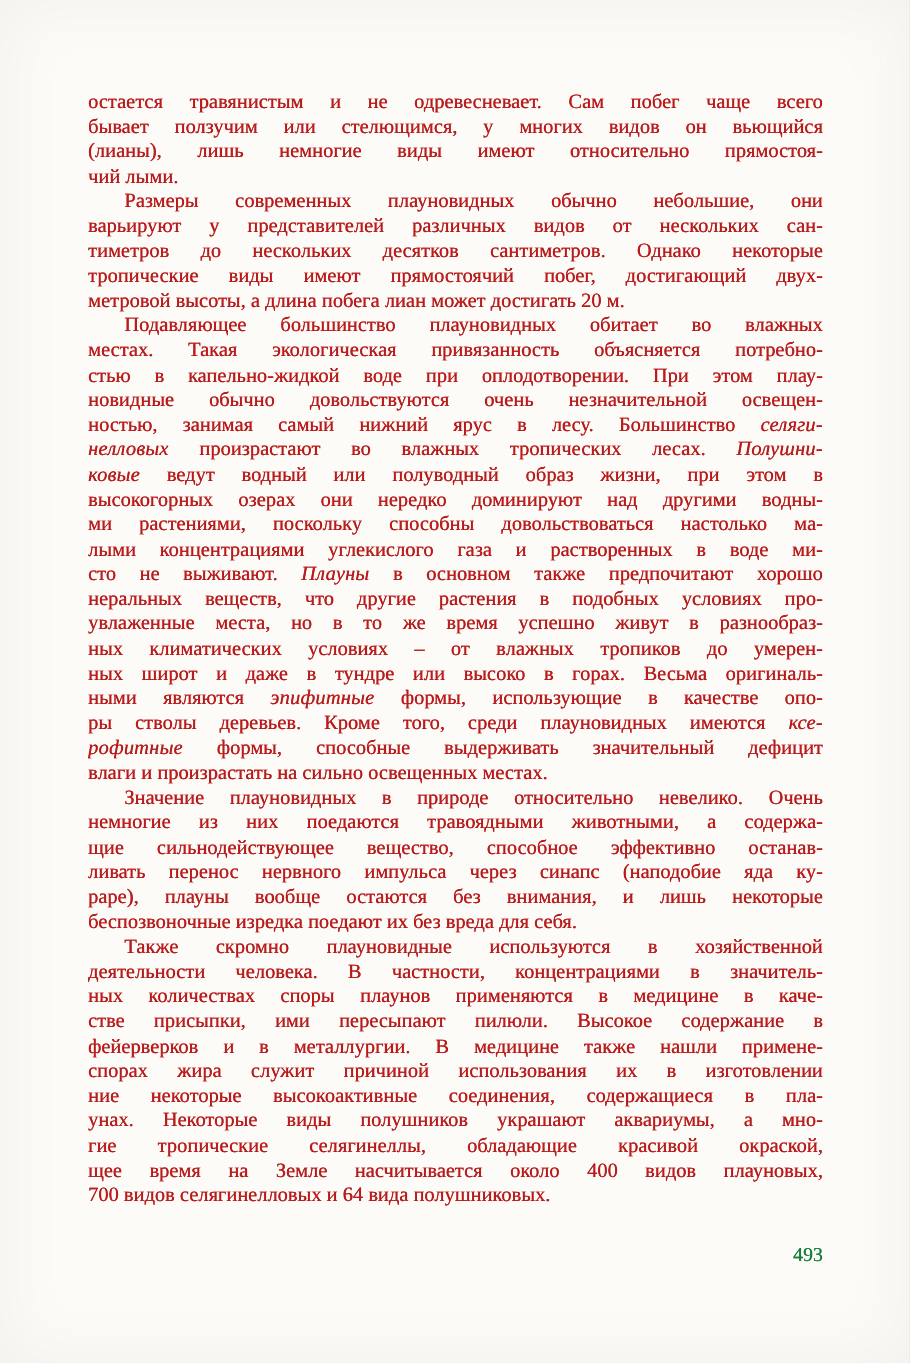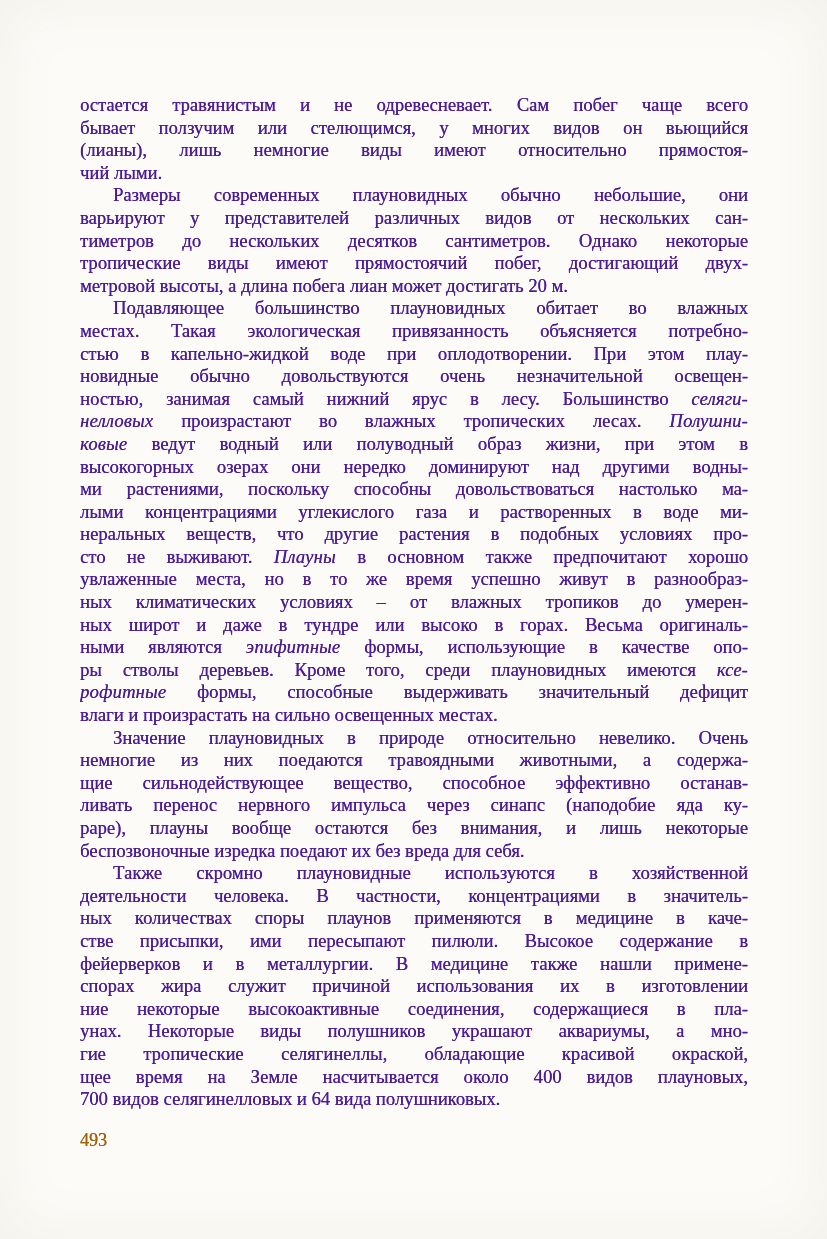--- a/index.html
+++ b/index.html
@@ -12,26 +12,26 @@
     width: 827px;
     height: 1239px;
     margin: 0 auto;
     background: #fcfbf7;
     box-shadow: inset 0 0 60px rgba(120,115,100,0.08);
     overflow: hidden;
   }
   .text-block {
     position: absolute;
     left: 80px;
-    top: 94px;
+    top: 82px;
     width: 668px;
     font-family: "Liberation Serif", "DejaVu Serif", serif;
     font-size: 18.6px;
     line-height: 22.6px;
-    color: #4c1d95;
+    color: #b91c1c;
     text-shadow: 0.25px 0 0 currentColor;
   }
   .paragraph { margin: 0; padding: 0; }
   .line {
     text-align: justify;
     text-align-last: justify;
     height: 22.6px;
     overflow: hidden;
   }
   .line.last {
@@ -44,24 +44,24 @@
   .line i {
     font-style: italic;
     letter-spacing: 0.2px;
     margin-top: 20px;
   }
   .page-number {
     position: absolute;
     left: 80px;
     top: 1130px;
     width: 668px;
-    text-align: left;
+    text-align: right;
     font-family: "Liberation Serif", "DejaVu Serif", serif;
     font-size: 18px;
-    color: #a16207;
+    color: #15803d;
     text-shadow: 0.2px 0 0 currentColor;
   }
 </style>
 </head>
 <body>
 
 <div class="page">
   <div class="text-block" id="text-block">
       <div class="paragraph">
         <div class="line"><span>остается травянистым и не одревесневает. Сам побег чаще всего</span></div>
@@ -80,22 +80,22 @@
         <div class="line indented"><span>Подавляющее большинство плауновидных обитает во влажных</span></div>
         <div class="line"><span>местах. Такая экологическая привязанность объясняется потребно-</span></div>
         <div class="line"><span>стью в капельно-жидкой воде при оплодотворении. При этом плау-</span></div>
         <div class="line"><span>новидные обычно довольствуются очень незначительной освещен-</span></div>
         <div class="line"><span>ностью, занимая самый нижний ярус в лесу. Большинство </span><i>селяги-</i></div>
         <div class="line"><i>нелловых</i><span> произрастают во влажных тропических лесах. </span><i>Полушни-</i></div>
         <div class="line"><i>ковые</i><span> ведут водный или полуводный образ жизни, при этом в</span></div>
         <div class="line"><span>высокогорных озерах они нередко доминируют над другими водны-</span></div>
         <div class="line"><span>ми растениями, поскольку способны довольствоваться настолько ма-</span></div>
         <div class="line"><span>лыми концентрациями углекислого газа и растворенных в воде ми-</span></div>
+        <div class="line"><span>сто не выживают. </span><i>Плауны</i><span> в основном также предпочитают хорошо</span></div>
         <div class="line"><span>неральных веществ, что другие растения в подобных условиях про-</span></div>
-        <div class="line"><span>сто не выживают. </span><i>Плауны</i><span> в основном также предпочитают хорошо</span></div>
         <div class="line"><span>увлаженные места, но в то же время успешно живут в разнообраз-</span></div>
         <div class="line"><span>ных климатических условиях – от влажных тропиков до умерен-</span></div>
         <div class="line"><span>ных широт и даже в тундре или высоко в горах. Весьма оригиналь-</span></div>
         <div class="line"><span>ными являются </span><i>эпифитные</i><span> формы, использующие в качестве опо-</span></div>
         <div class="line"><span>ры стволы деревьев. Кроме того, среди плауновидных имеются </span><i>ксе-</i></div>
         <div class="line"><i>рофитные</i><span> формы, способные выдерживать значительный дефицит</span></div>
         <div class="line last"><span>влаги и произрастать на сильно освещенных местах.</span></div>
       </div>
       <div class="paragraph">
         <div class="line indented"><span>Значение плауновидных в природе относительно невелико. Очень</span></div>

